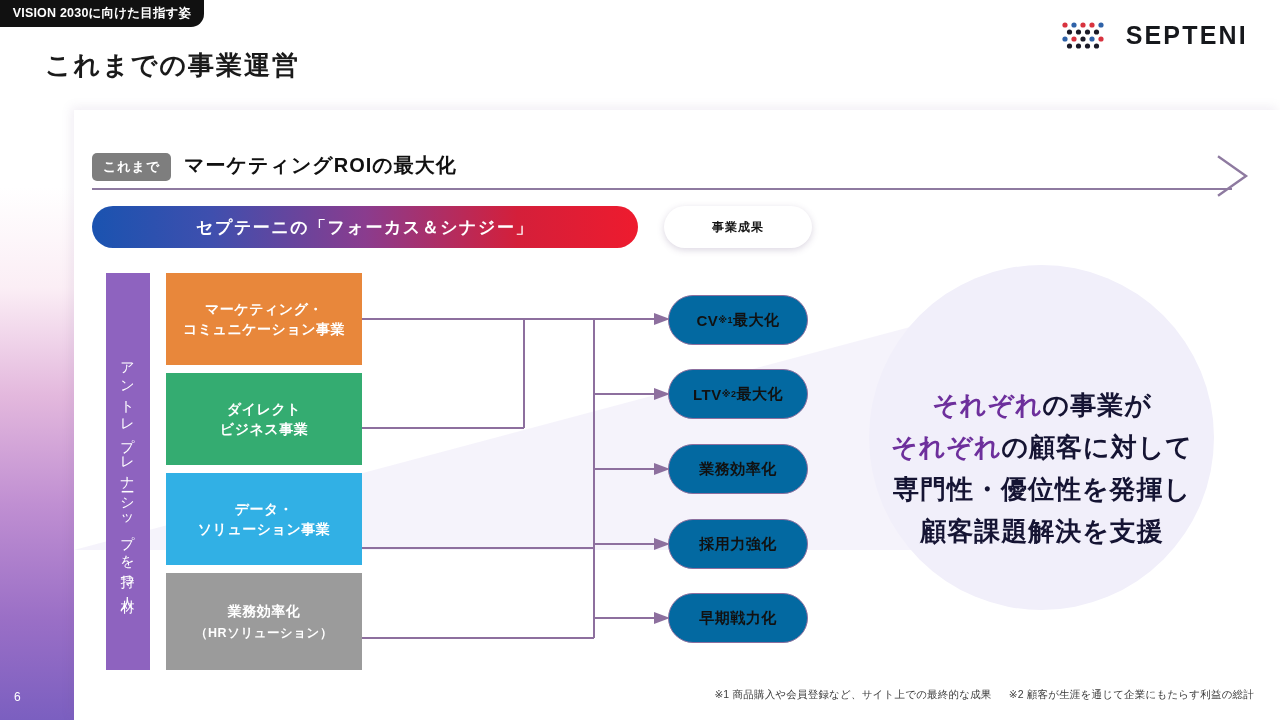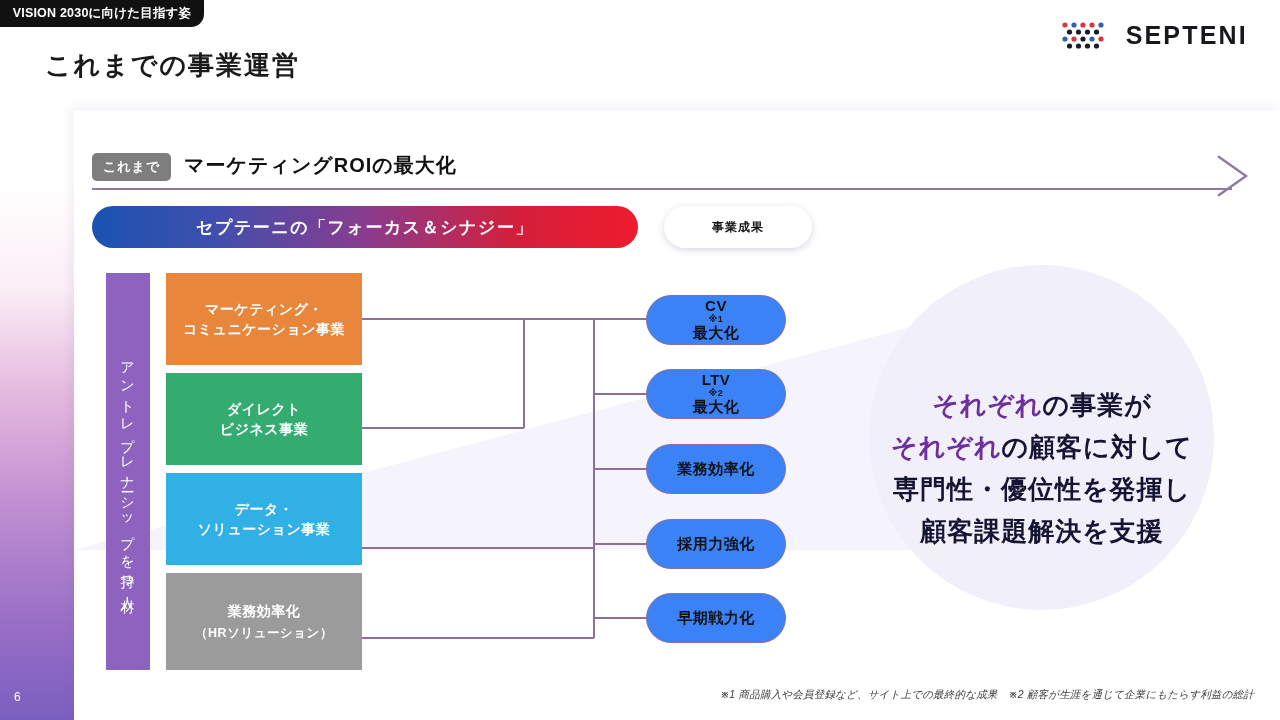--- a/index.html
+++ b/index.html
@@ -118,44 +118,44 @@
   .biz-2{ top:363px; height:92px;  background:#31b0e5; }
   .biz-3{ top:463px; height:97px;  background:#9b9b9b; }
   .biz small{ font-size:12.5px; }
 
   
   .wires{ position:absolute; left:0; top:0; width:1206px; height:610px; z-index:4;
           pointer-events:none; }
 
   
   .outcome{
-    position:absolute; left:572px; width:140px; height:50px; z-index:5;
-    border-radius:25px; background:#3b82f6; border:1.6px solid #8d6f9e;
+    position:absolute; left:594px; width:140px; height:50px; z-index:5;
+    border-radius:25px; background:#0369a1; border:1.6px solid #8d6f9e;
     display:flex; align-items:center; justify-content:center;
-    font-size:15px; font-weight:bold; color:#111; letter-spacing:.5px;flex-direction:column;
+    font-size:15px; font-weight:bold; color:#111; letter-spacing:.5px;
   }
   .outcome sup{ font-size:9px; font-weight:bold; vertical-align:super; }
   .o-0{ top:185px; } .o-1{ top:259px; } .o-2{ top:334px; }
   .o-3{ top:409px; } .o-4{ top:483px; }
 
   
   .message{
     position:absolute; left:790px; top:275px; width:356px; z-index:5;
     text-align:center; font-family:"Liberation Serif","DejaVu Serif",serif;
     font-size:26px; font-weight:bold; color:#151433; line-height:1.62;
     letter-spacing:1px;
   }
   .message .hl{ color:#6d2f9c; }
 
   
   .footnotes{
     position:absolute; left:0; right:26px; top:578px; z-index:5;
     text-align:right; font-size:10.5px; color:#3a3a3a; letter-spacing:.2px;
   }
-  .footnotes span{ margin-left:8px;font-style:italic; }
+  .footnotes span{ margin-left:14px; }
 </style>
 </head>
 <body>
 
 <div class="edge-strip"></div>
 <div class="page-num">6</div>
 
 <div class="tagbar">
   <span>VISION 2030に向けた目指す姿</span>
 </div>

